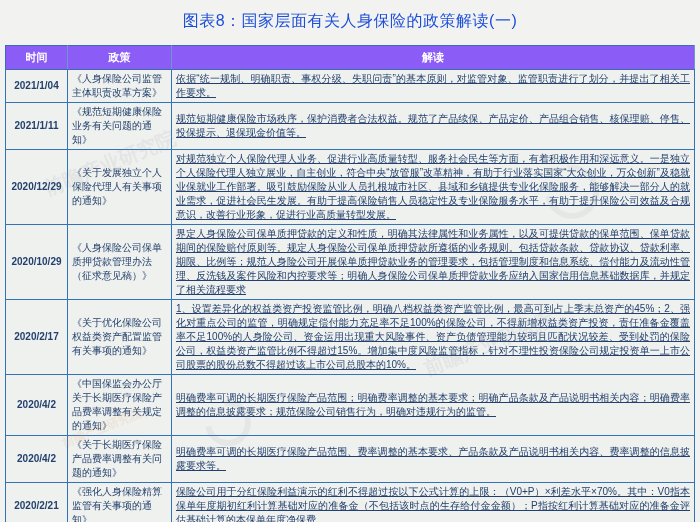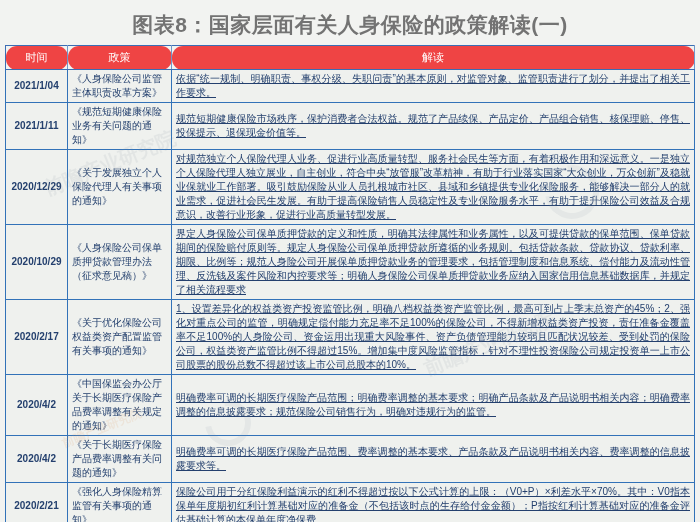--- a/index.html
+++ b/index.html
@@ -7,49 +7,48 @@
     width: 700px; height: 522px;
     background: #f2f3f1;
     font-family: "Liberation Sans", sans-serif;
     overflow: hidden;
     position: relative;
   }
   .page { position: relative; width: 700px; height: 522px; }
 
   .title {
     text-align: center;
-    font-size: 21px;
-    font-weight: bold;
-    color: #737373;
+    font-size: 16px;
+    font-weight: normal;
+    color: #1d4ed8;
     padding-top: 11px;
     letter-spacing: 0.5px;
   }
 
   table.policy-table {
     position: absolute;
     left: 5px; top: 45px;
     width: 690px;
     border-collapse: collapse;
     table-layout: fixed;
   }
   table.policy-table th, table.policy-table td {
     border: 1px solid #3272b8;
     background: #eff1ee;
     color: #24406e;
     vertical-align: middle;
   }
   table.policy-table th {
-    background: #ef4444;
+    background: #8b5cf6;
     color: #ffffff;
     font-size: 11px;
-    font-weight: normal;
+    font-weight: bold;
     padding: 4px 2px;
     border-color: #3b6db4;
     border-right-color: #6f97cb;
-    border-radius: 11px;
   }
   table.policy-table td {
     font-size: 10px;
     line-height: 14px;
     padding: 2px 4px;
   }
   col.c-date   { width: 62px; }
   col.c-policy { width: 104px; }
   col.c-interp { width: auto; }
   td.col-date {

